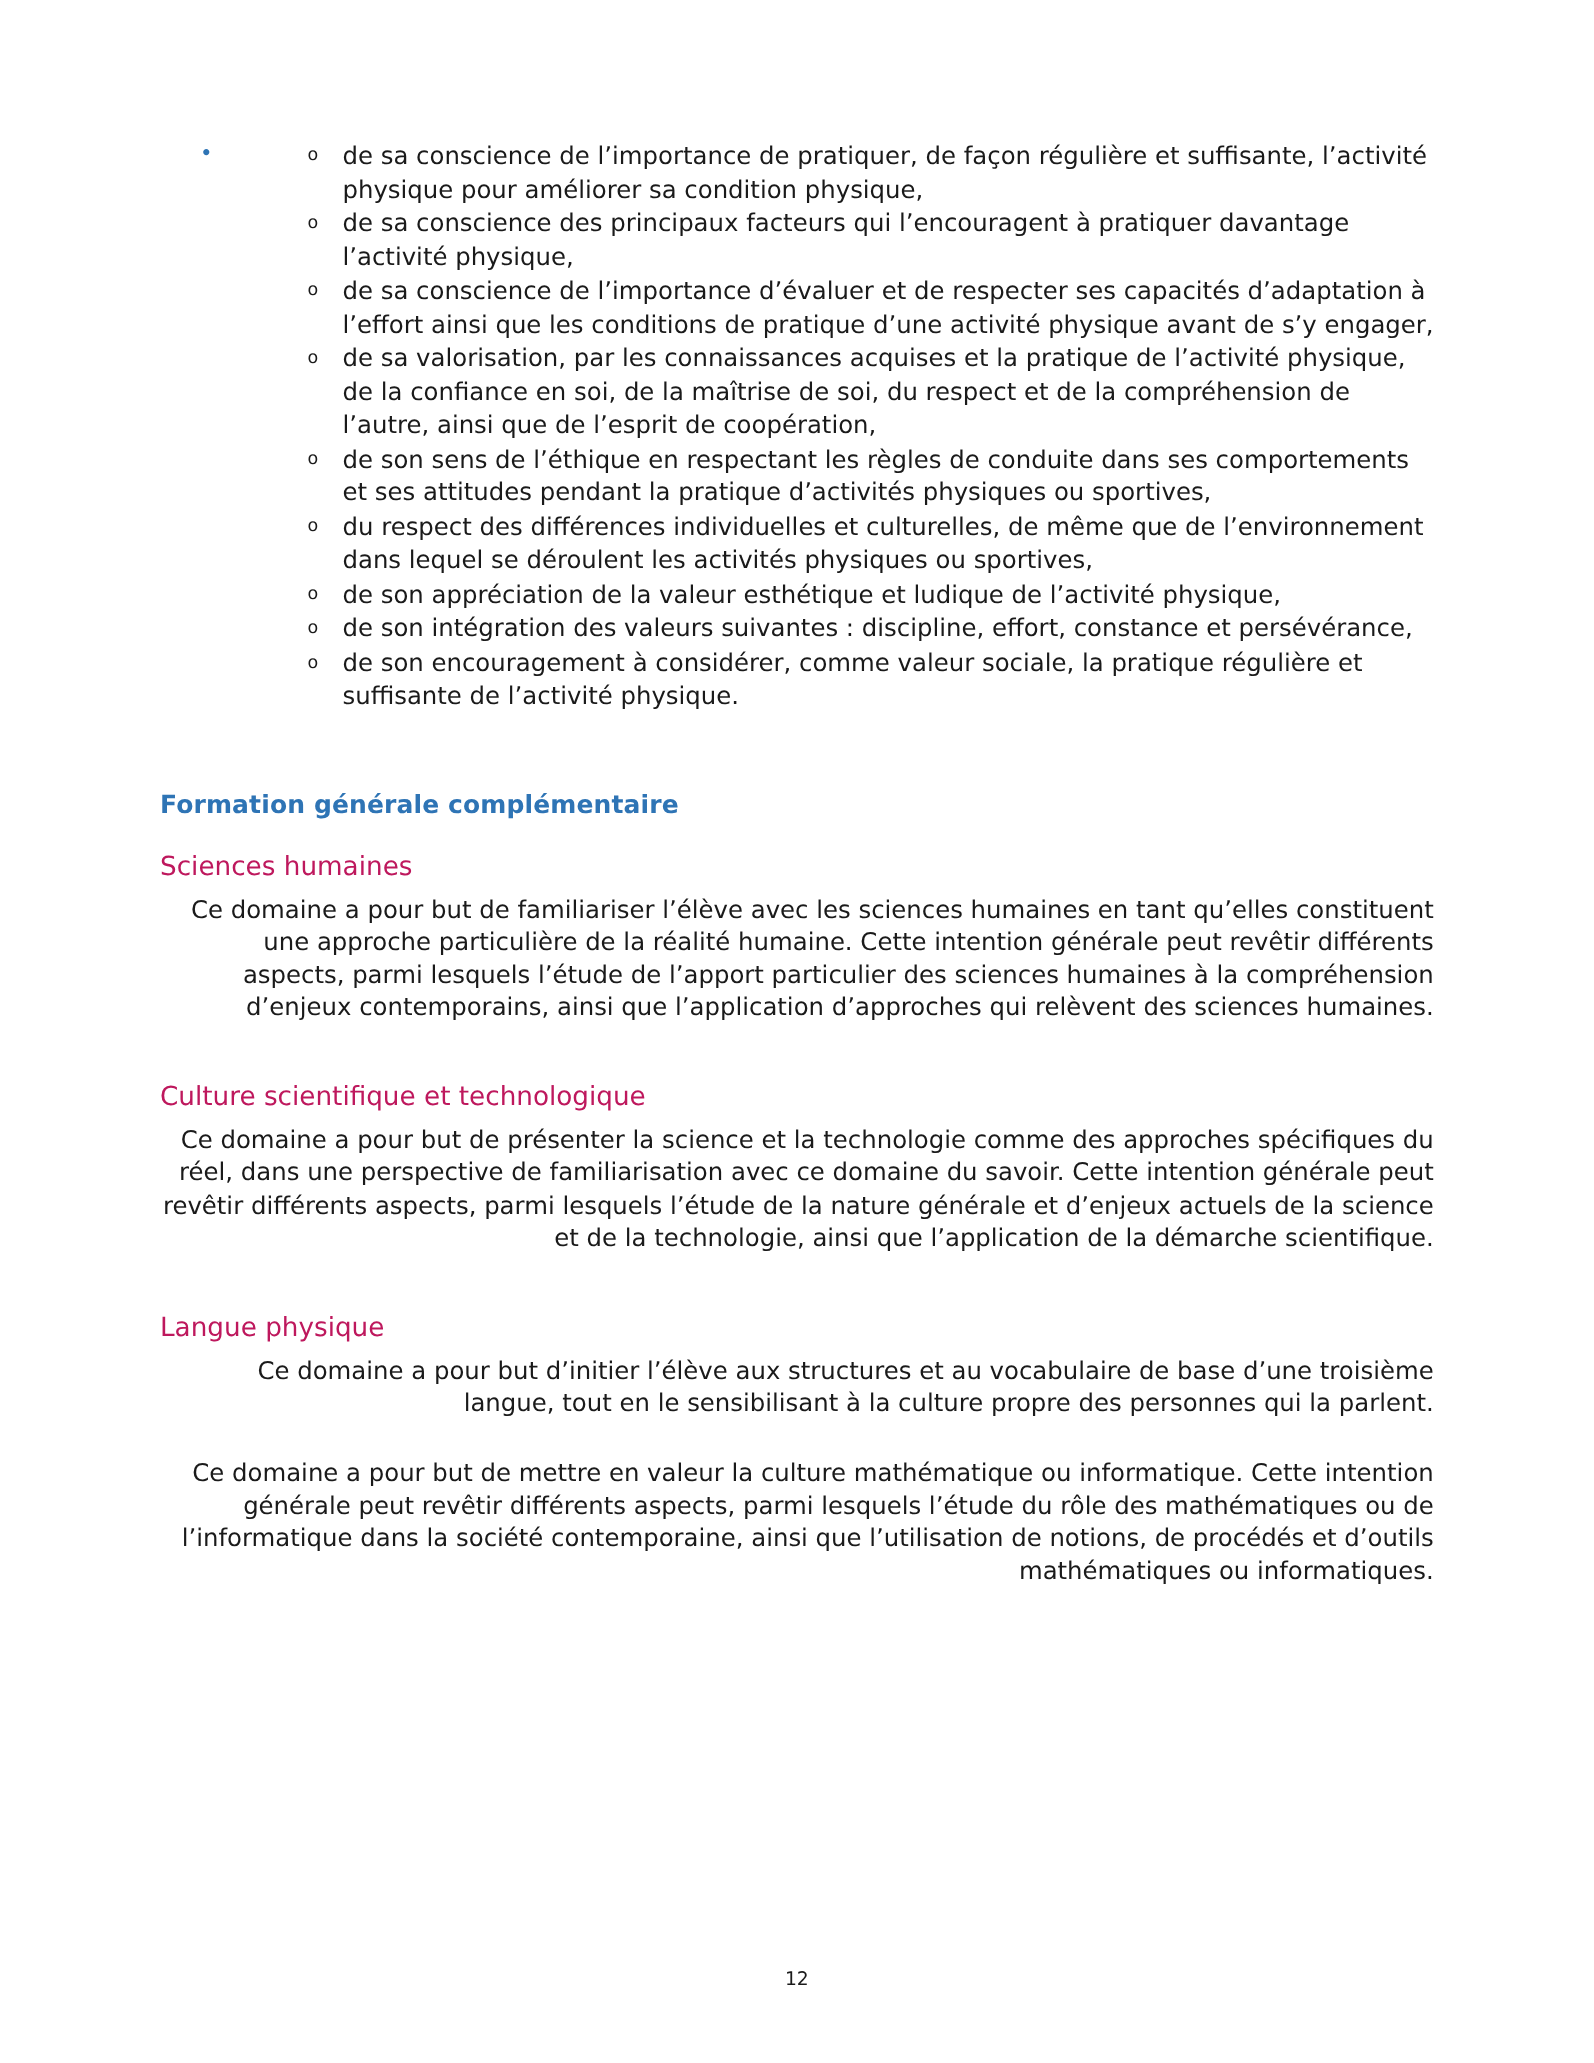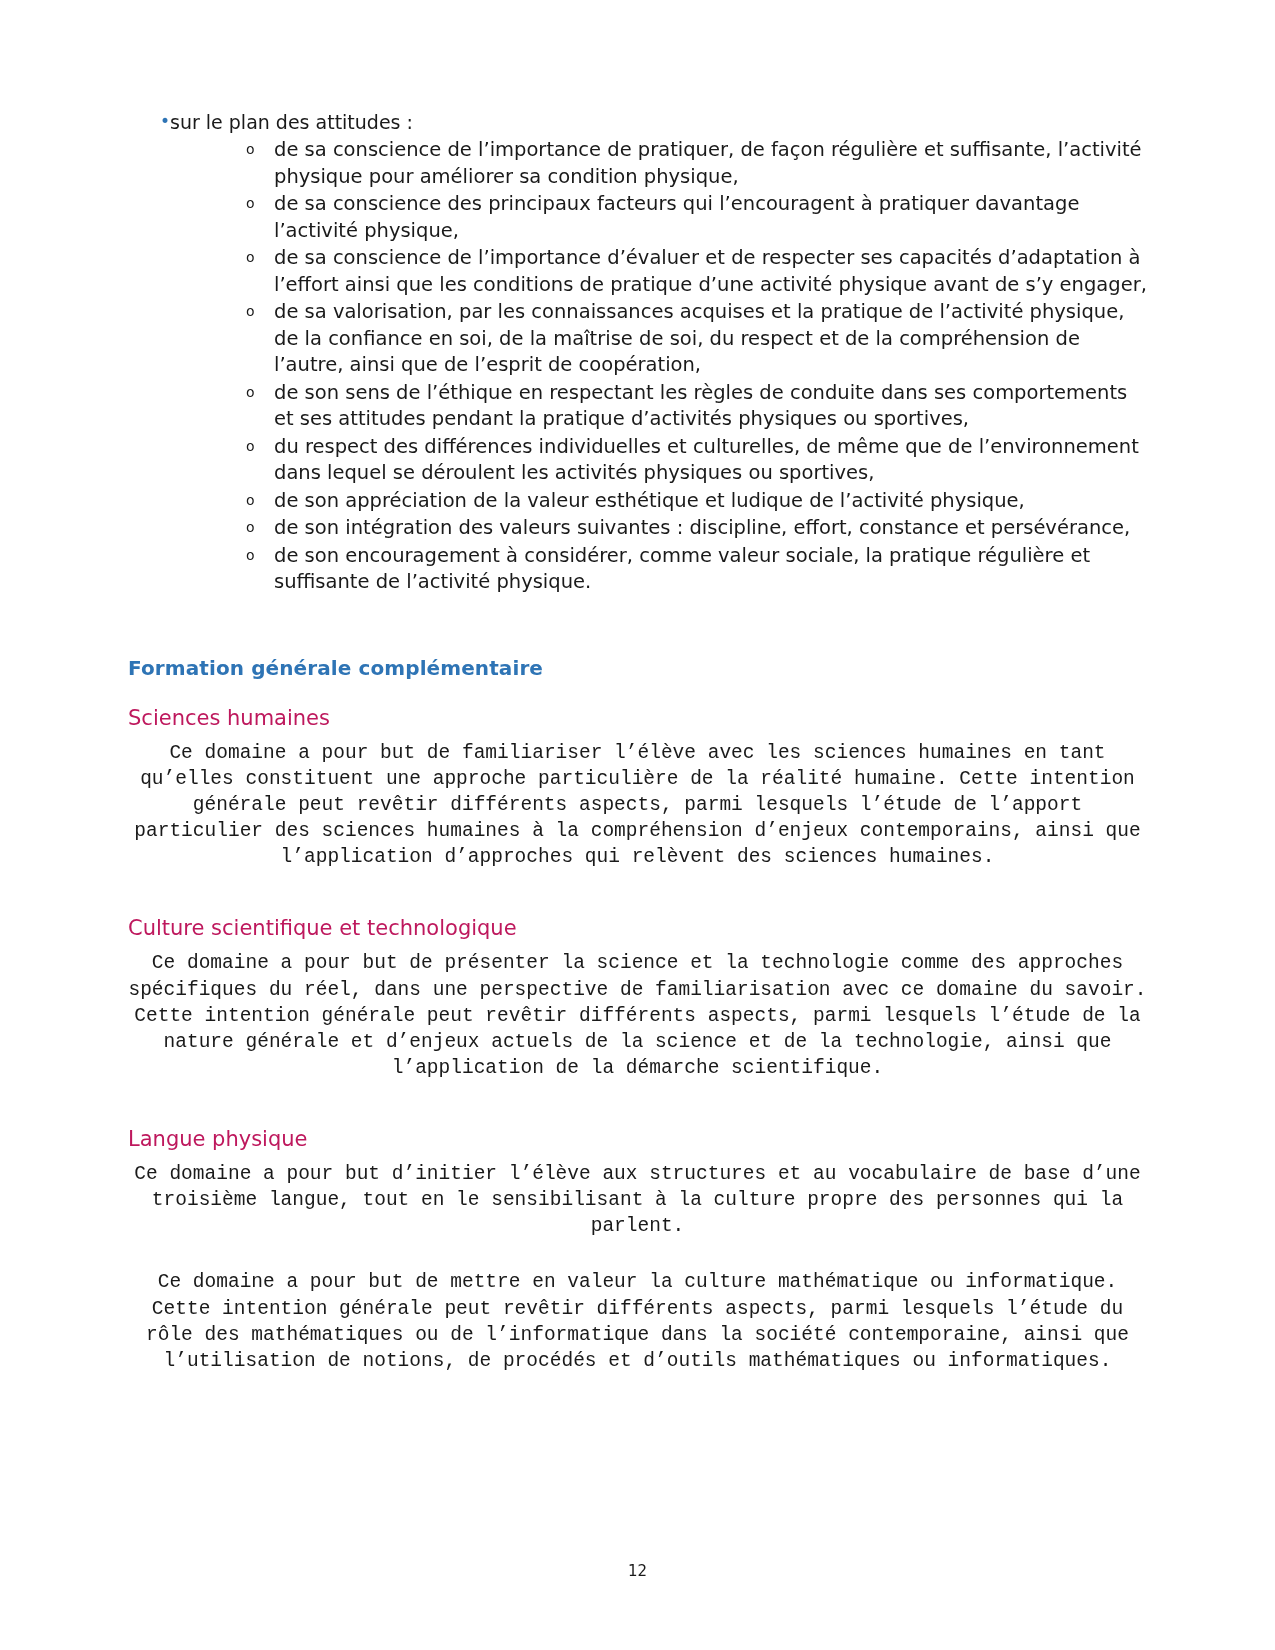--- a/index.html
+++ b/index.html
@@ -83,46 +83,44 @@
     font-size: 21px;
     font-weight: normal;
     color: #be185d;
     margin: 26px 0 0 0;
   }
   p.body-text {
     font-size: 19.5px;
     line-height: 1.34;
     margin: 10px 0 0 0;
     color: #1a1a1a;
-    text-align: center;
-    font-family: Liberation Mono, monospace;
+    text-align: right;
   }
 
   .spacer-lg { height: 20px; }
 
   
   .page-number {
     position: absolute;
     left: 0;
     right: 0;
-    bottom: 70px;
+    bottom: 58px;
     text-align: center;
     font-size: 15px;
     color: #1a1a1a;
   }
 </style>
 </head>
 <body>
 
 <div class="page">
 
   <ul class="bullet-list">
     <li class="bullet-item">
       <span class="bullet-marker">•</span>
-      <span class="bullet-label">sur le plan des attitudes :</span>
 
       <ul class="sub-list">
         <li class="sub-item">
           <span class="sub-marker">o</span>
           <span>de sa conscience de l’importance de pratiquer, de façon régulière et suffisante, l’activité physique pour améliorer sa condition physique,</span>
         </li>
         <li class="sub-item">
           <span class="sub-marker">o</span>
           <span>de sa conscience des principaux facteurs qui l’encouragent à pratiquer davantage l’activité physique,</span>
         </li>

